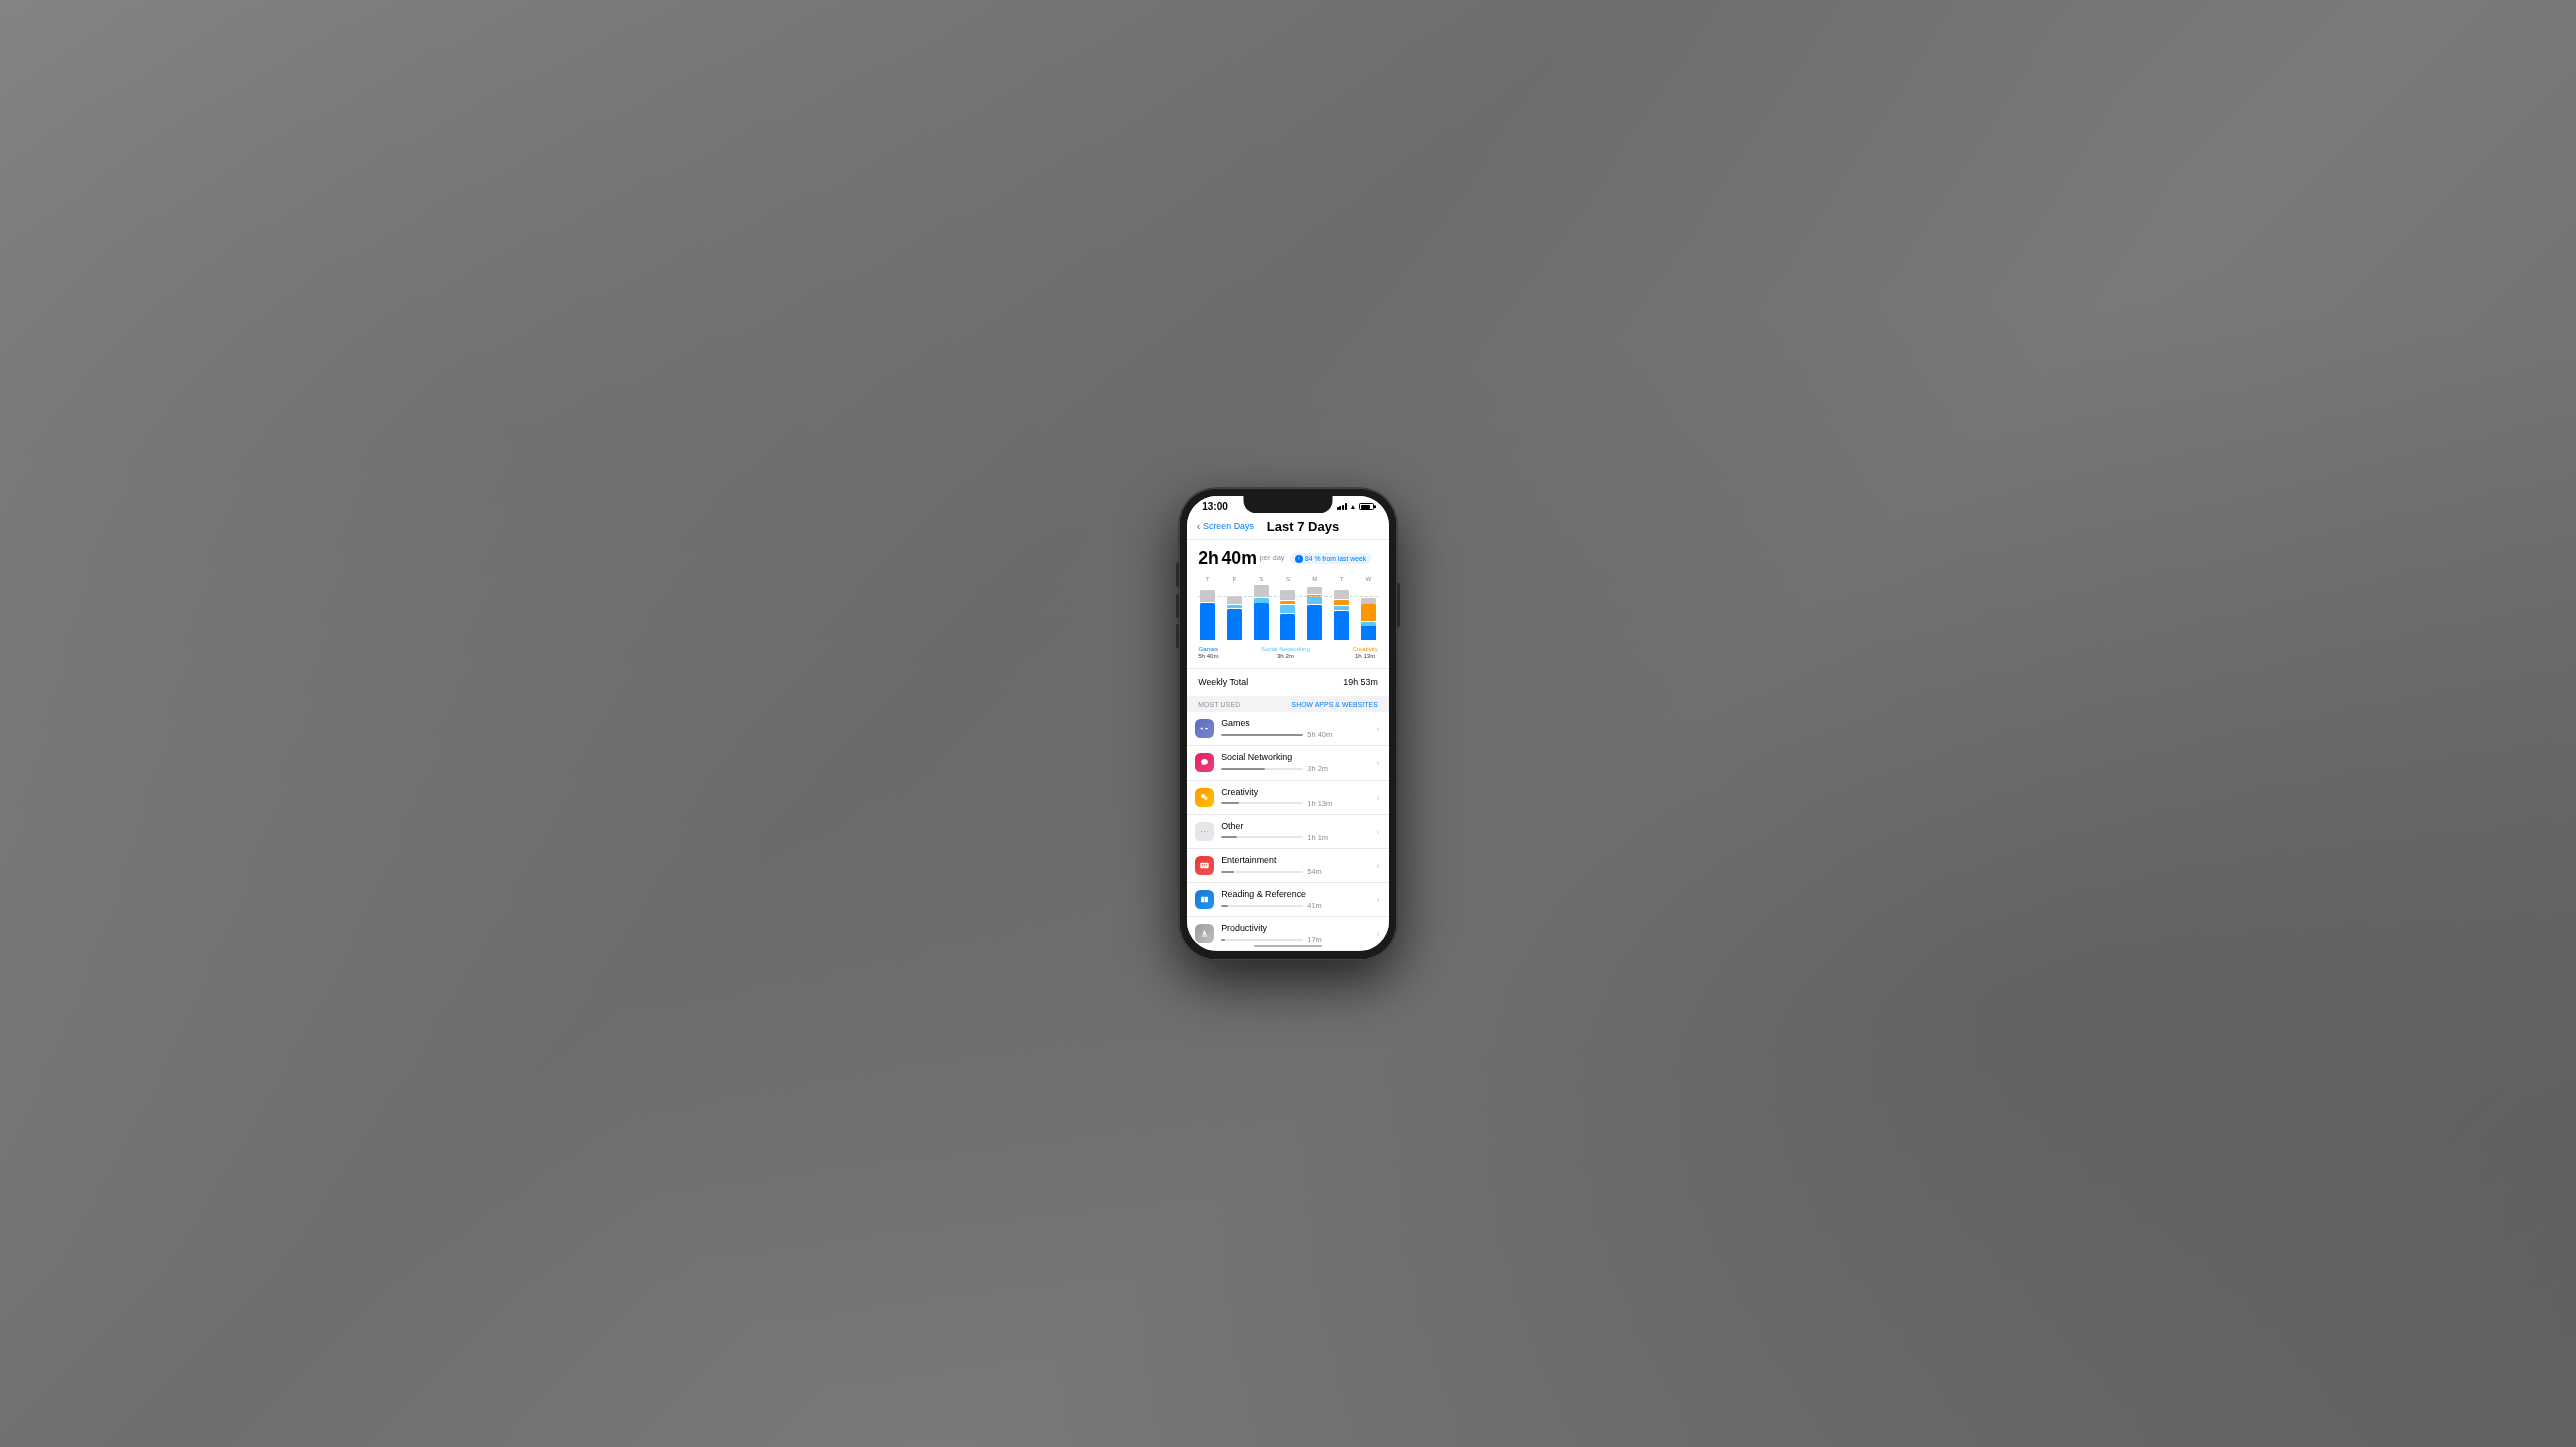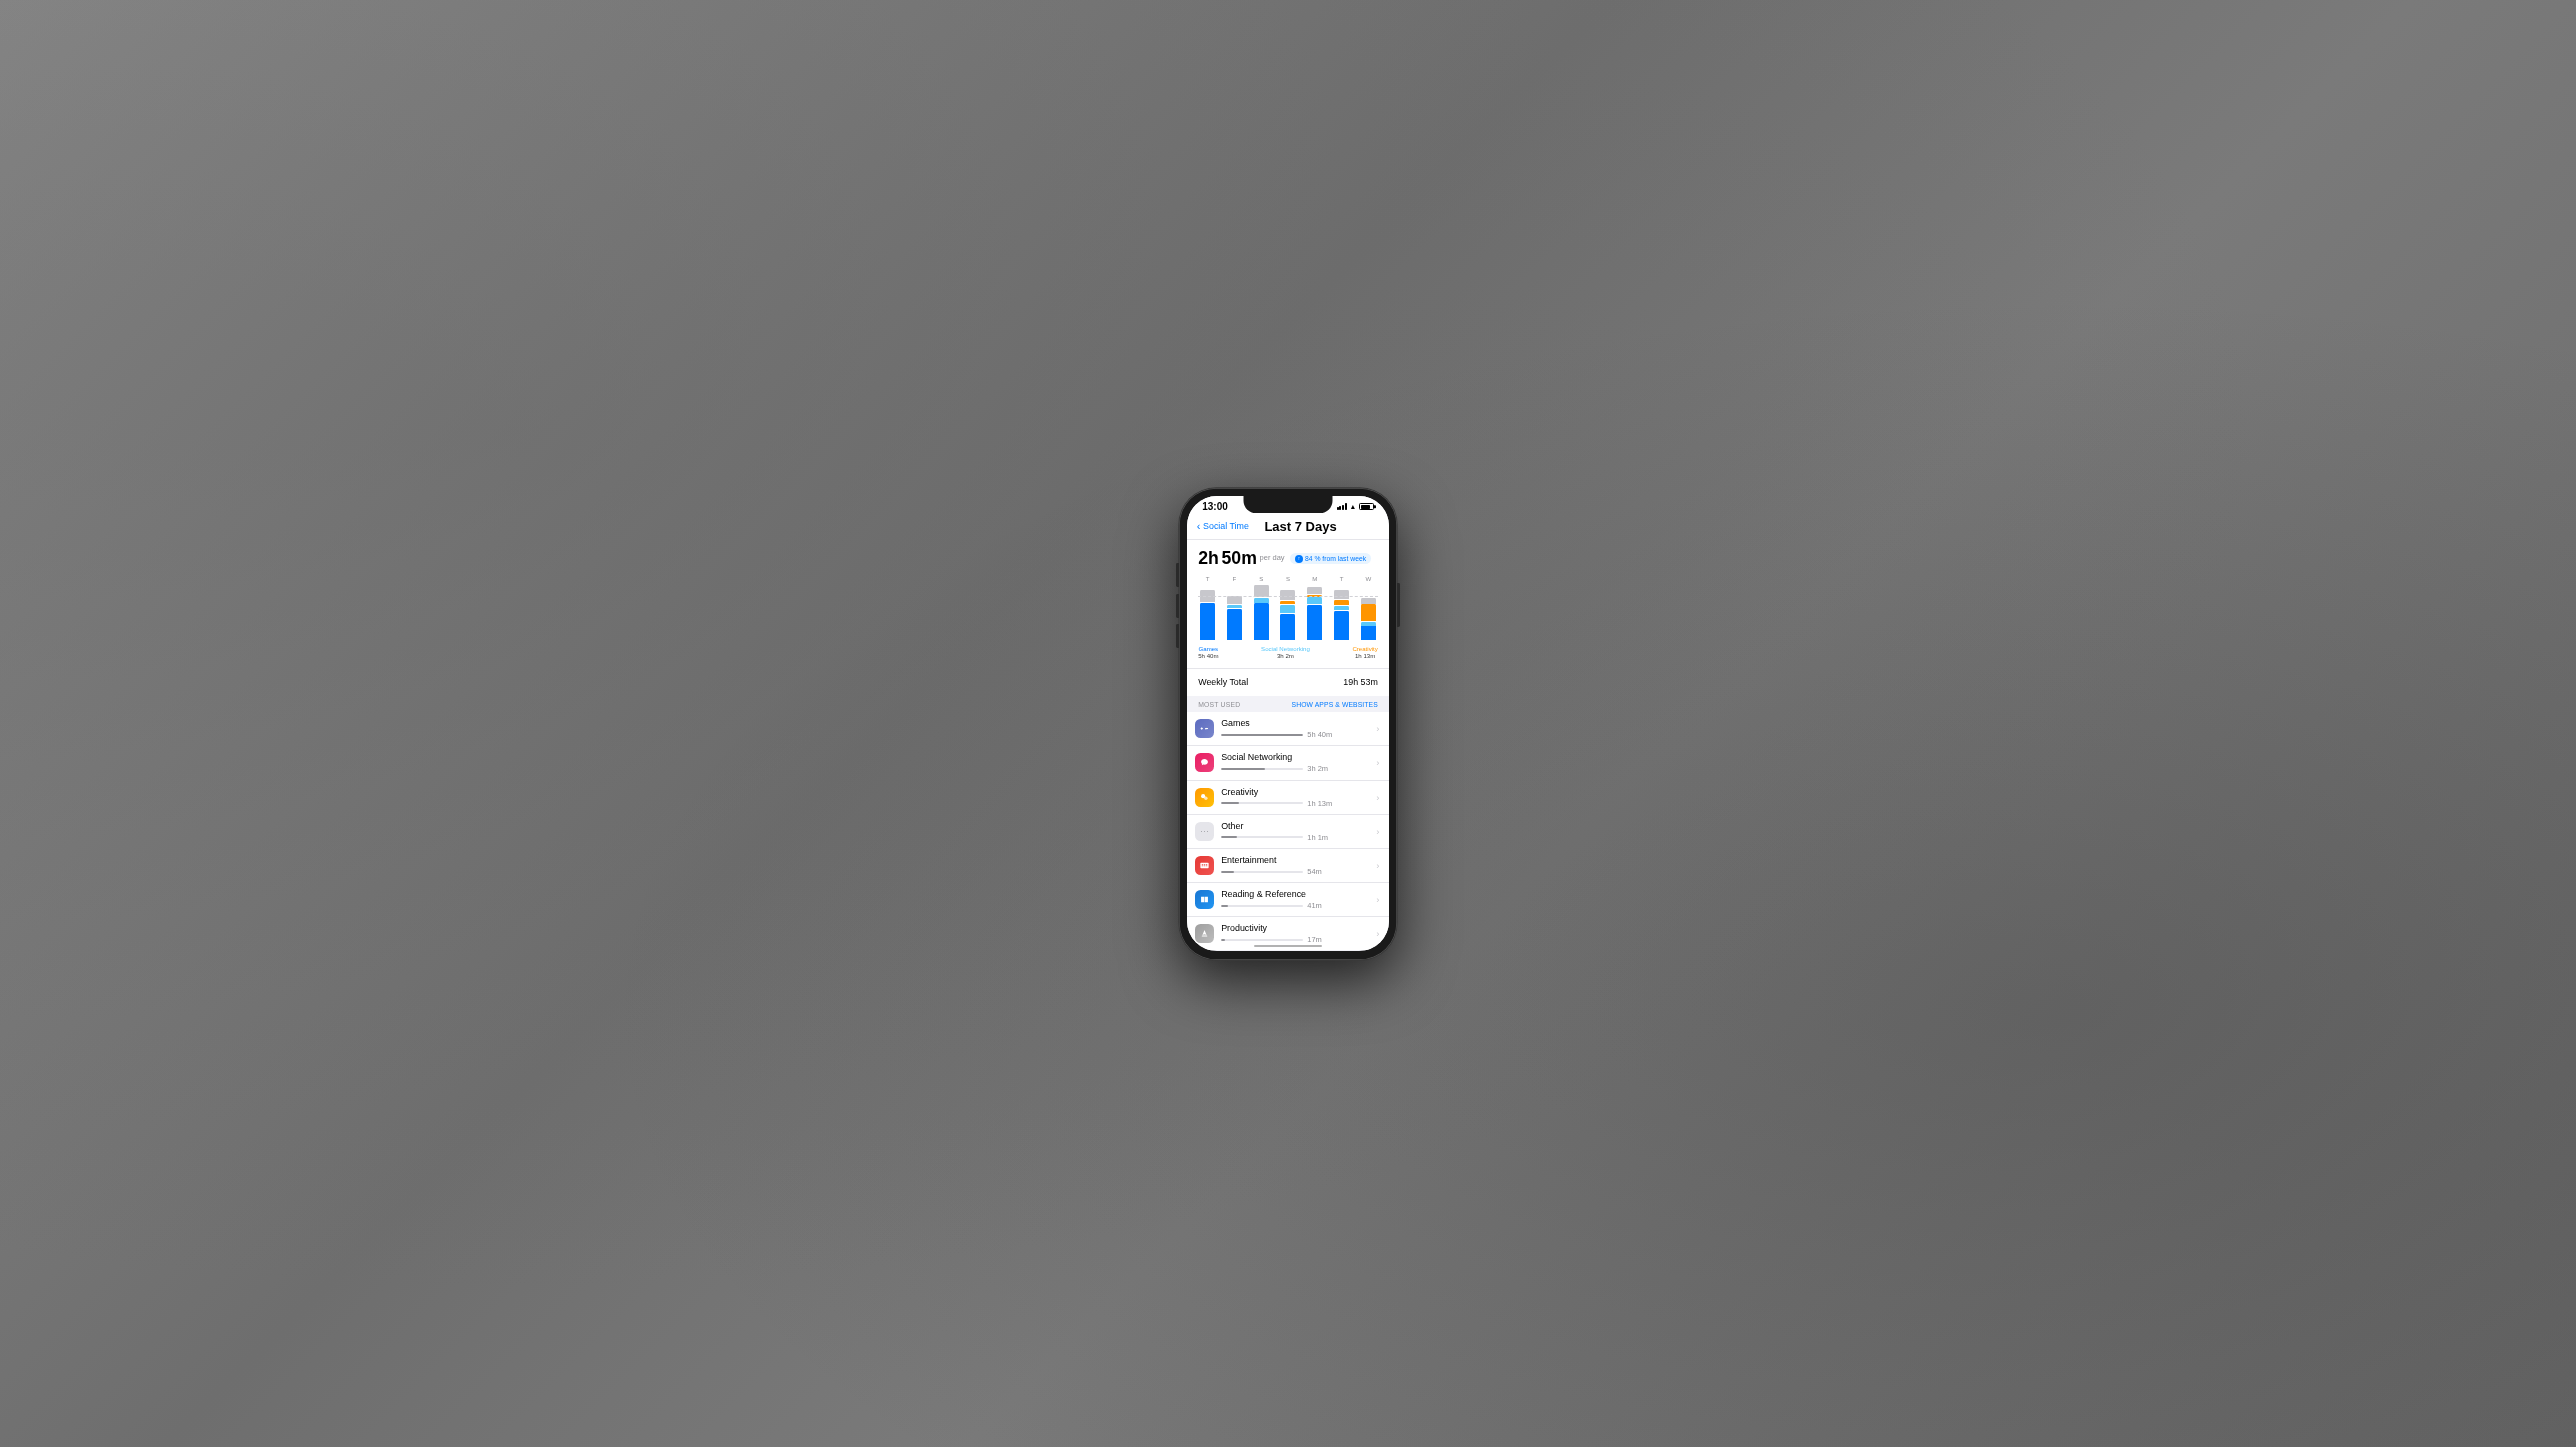--- a/index.html
+++ b/index.html
@@ -503,31 +503,31 @@
           <span class="wifi-icon">▲</span>
           <div class="battery-icon">
             <div class="battery-fill"></div>
           </div>
         </div>
       </div>
 
       <div class="nav-bar">
         <div class="nav-back">
           <span class="nav-back-chevron">‹</span>
-          <span>Social Time</span>
+          <span>Screen Days</span>
         </div>
         <span class="nav-title">Last 7 Days</span>
       </div>
 
       <div class="content">
 
         <div class="daily-avg">
           <div style="display:flex;align-items:center;gap:2.7px;margin-bottom:0.7px;">
             <span class="daily-avg-time">
-              <span>2h</span><span class="unit"> </span><span>50m</span>
+              <span>2h</span><span class="unit"> </span><span>40m</span>
             </span>
             <span class="daily-avg-label" style="align-self:flex-end;padding-bottom:2px;">per day</span>
             <div class="trend-badge">
               <div class="trend-arrow">↑</div>
               <span class="trend-text">84 % from last week</span>
             </div>
           </div>
         </div>
 
         <div class="chart-section">

